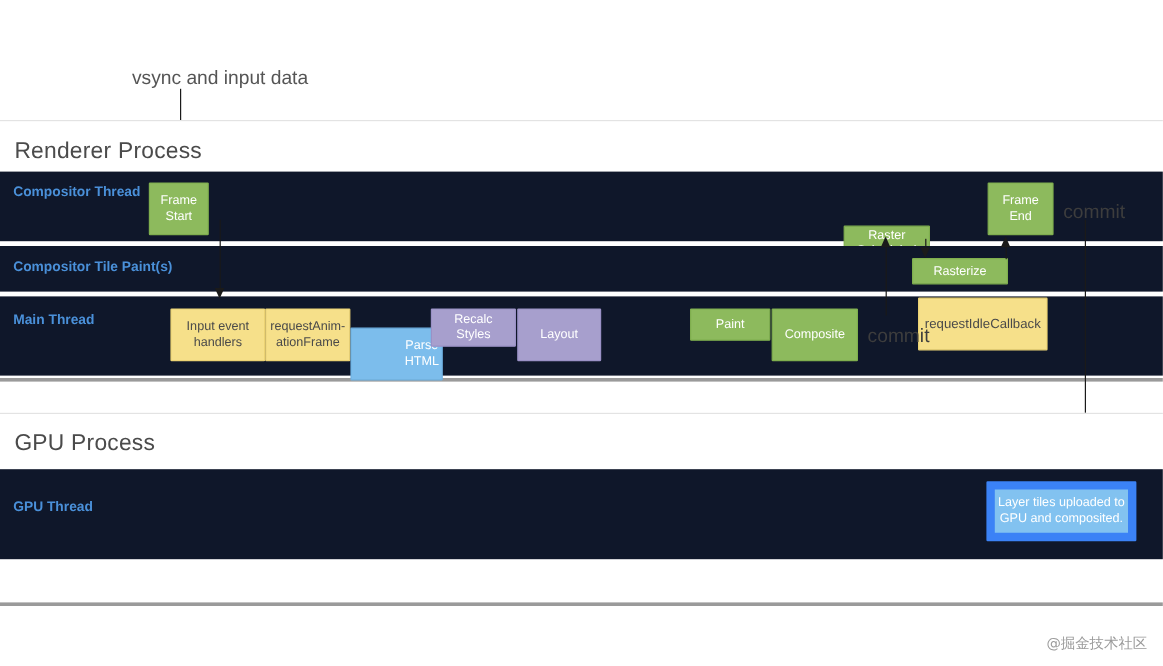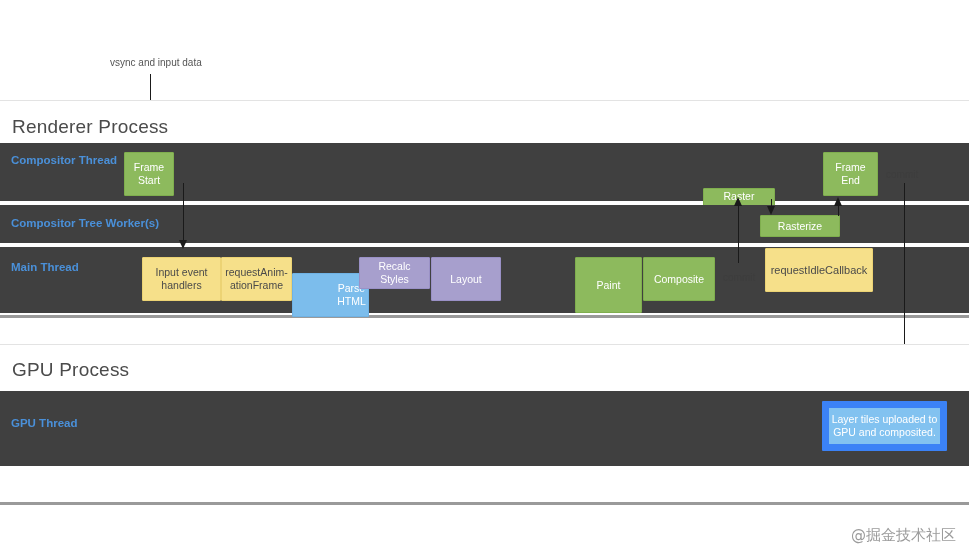--- a/index.html
+++ b/index.html
@@ -29,21 +29,21 @@
     font-size:19px;color:#4b4b4b;
     letter-spacing:.2px;
     white-space:nowrap;
   }
   #renderer-panel .panel-title{top:15px;}
   #gpu-panel .panel-title{top:14px;}
 
   
   .row{
     position:absolute;left:0;width:969px;
-    background:#404040;
+    background:#0f172a;
     box-sizing:border-box;
   }
   .row-label{
     position:absolute;left:11px;
     font-size:11.5px;font-weight:bold;
     color:#4a90d9;
     white-space:nowrap;
   }
 
   
@@ -86,30 +86,30 @@
     position:absolute;
     width:0;height:0;
     border-left:4.5px solid transparent;
     border-right:4.5px solid transparent;
   }
   .arrow-down{border-top:9px solid #1a1a1a;}
   .arrow-up{border-bottom:9px solid #1a1a1a;}
 
   .anno{
     position:absolute;
-    font-size:10px;color:#555555;
+    font-size:16px;color:#555555;
     white-space:nowrap;
   }
   .anno-dark{color:#3d3d3d;}
 
   
   #watermark{
     position:absolute;
     right:13px;bottom:10px;
-    font-size:15px;
+    font-size:12px;
     color:#9b9b9b;
     font-family:"DejaVu Sans",sans-serif;
     white-space:nowrap;
   }
 </style>
 </head>
 <body>
 
 <div id="stage">
 
@@ -128,21 +128,21 @@
 Start</div>
 
       <div class="block b-green" style="left:703px;top:9px;width:72px;height:30px;margin-top:36px;">Raster
 Scheduled</div>
 
       <div class="block b-green" style="left:823px;top:9px;width:55px;height:44px;">Frame
 End</div>
     </div>
 
     <div class="row" id="row-tile">
-      <div class="row-label">Compositor Tree Worker(s)</div>
+      <div class="row-label">Compositor Tile Paint(s)</div>
 
       <div class="block b-green" style="left:760px;top:10px;width:80px;height:22px;">Rasterize</div>
     </div>
 
     <div class="row" id="row-main">
       <div class="row-label">Main Thread</div>
 
       <div class="block b-yellow" style="left:142px;top:10px;width:79px;height:44px;">Input event
 handlers</div>
 
@@ -151,21 +151,21 @@
 
       <div class="block b-blue" style="left:292px;top:26px;width:77px;height:44px;padding-left:44px;">Parse
 HTML</div>
 
       <div class="block b-purple" style="left:359px;top:10px;width:71px;height:32px;">Recalc
 Styles</div>
 
       <div class="block b-purple" style="left:431px;top:10px;width:70px;height:44px;">Layout</div>
 
 
-      <div class="block b-green" style="left:575px;top:10px;width:67px;height:56px;text-align:right;">Paint</div>
+      <div class="block b-green" style="left:575px;top:10px;width:67px;height:27px;text-align:right;">Paint</div>
 
       <div class="block b-green" style="left:643px;top:10px;width:72px;height:44px;">Composite</div>
 
       <div class="block b-yellow" style="left:765px;top:1px;width:108px;height:44px;font-size:11px;">requestIdleCallback</div>
     </div>
   </div>
 
   <div class="vline" style="left:183px;top:183px;height:59px;"></div>
   <div class="arrowhead arrow-down" style="left:178.5px;top:240px;"></div>
 

